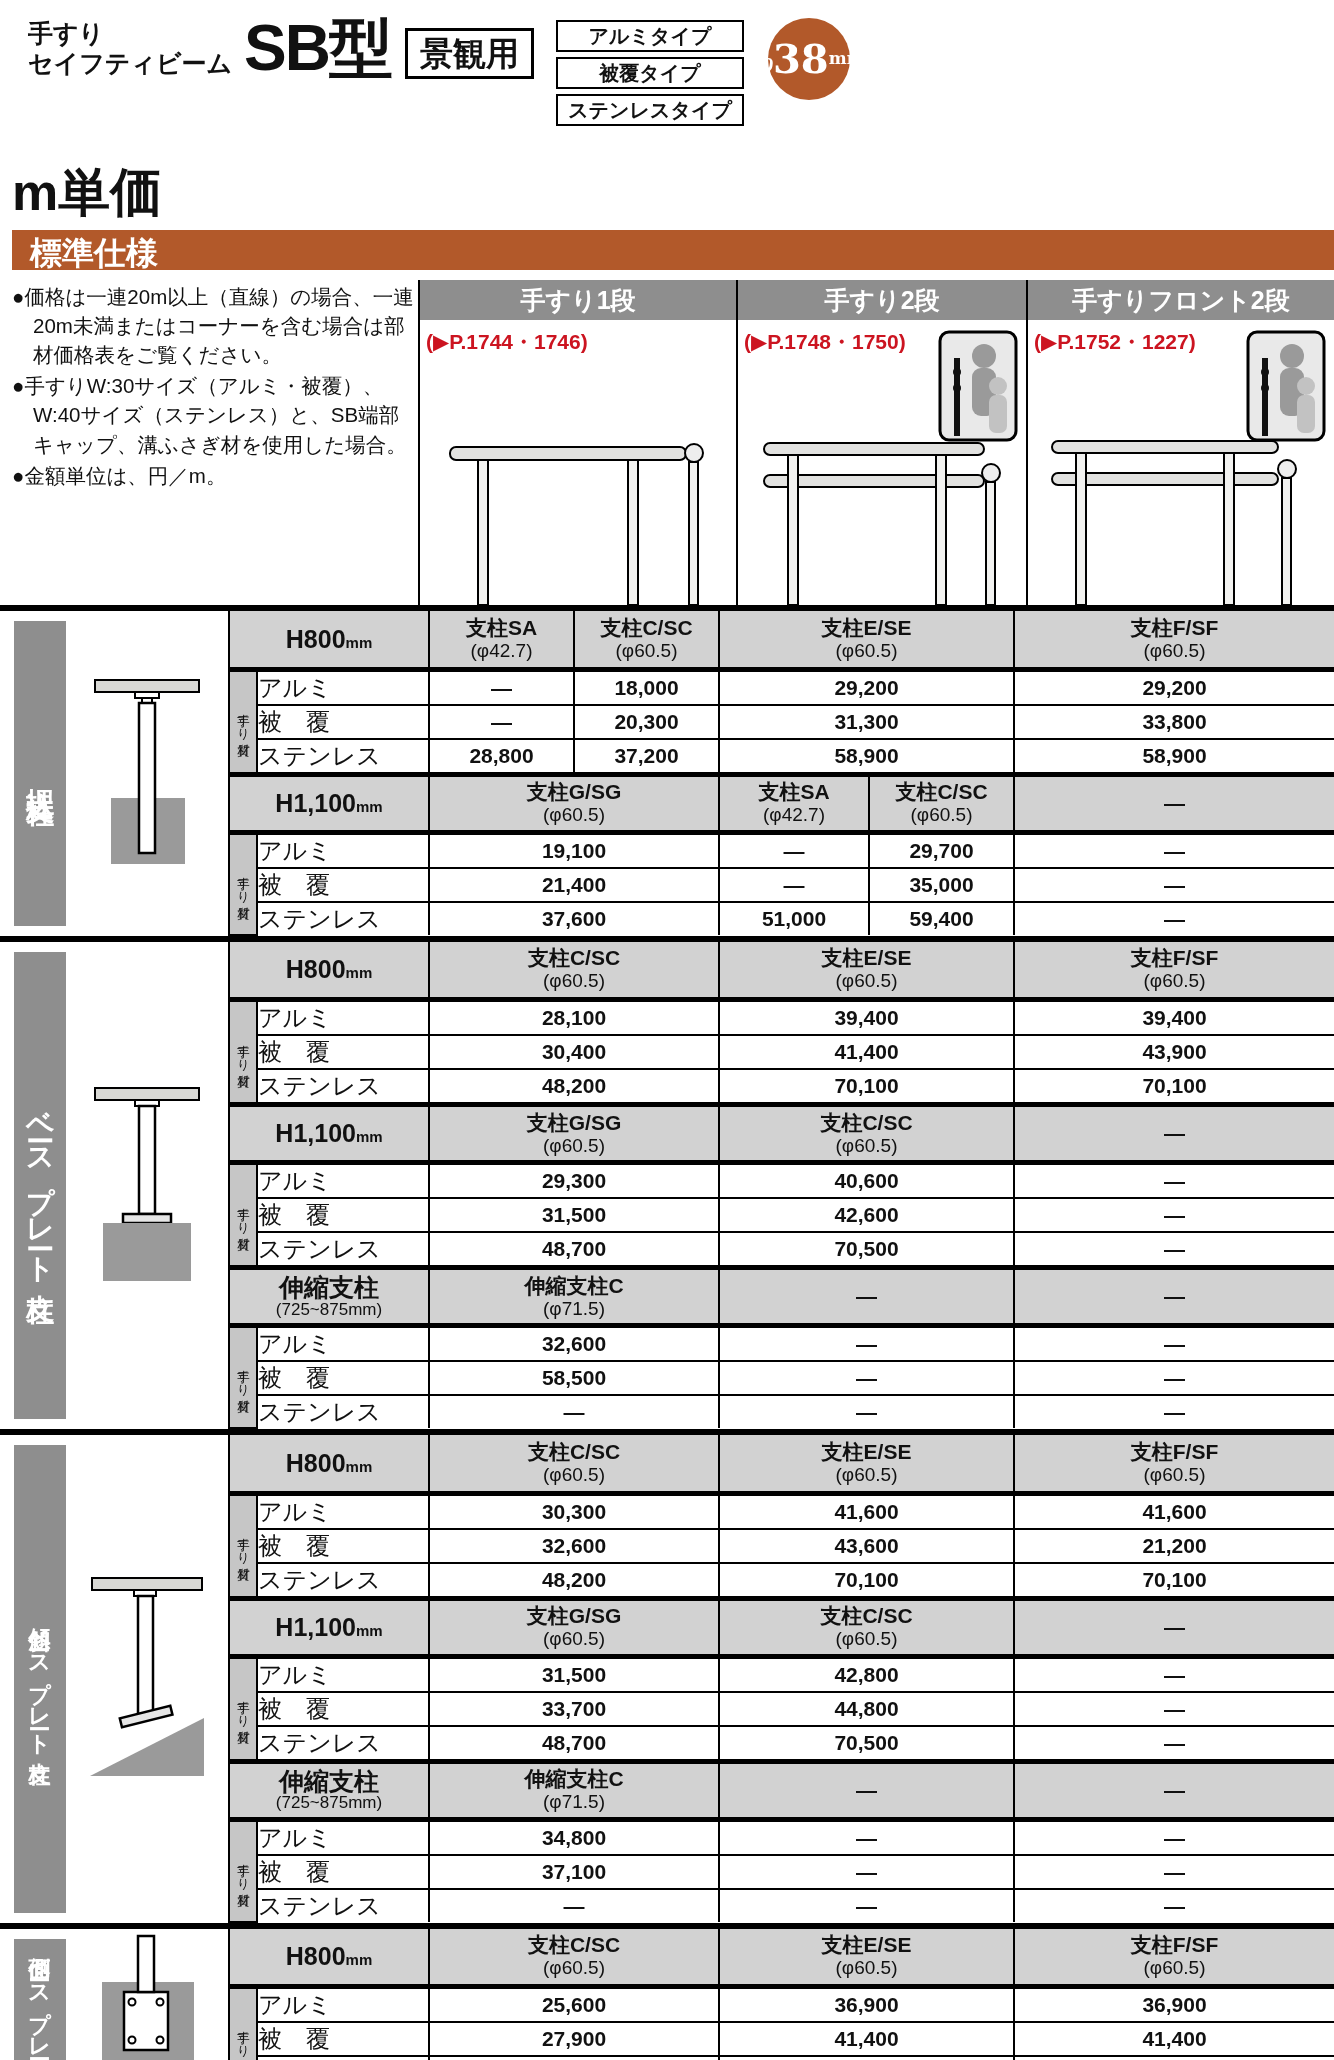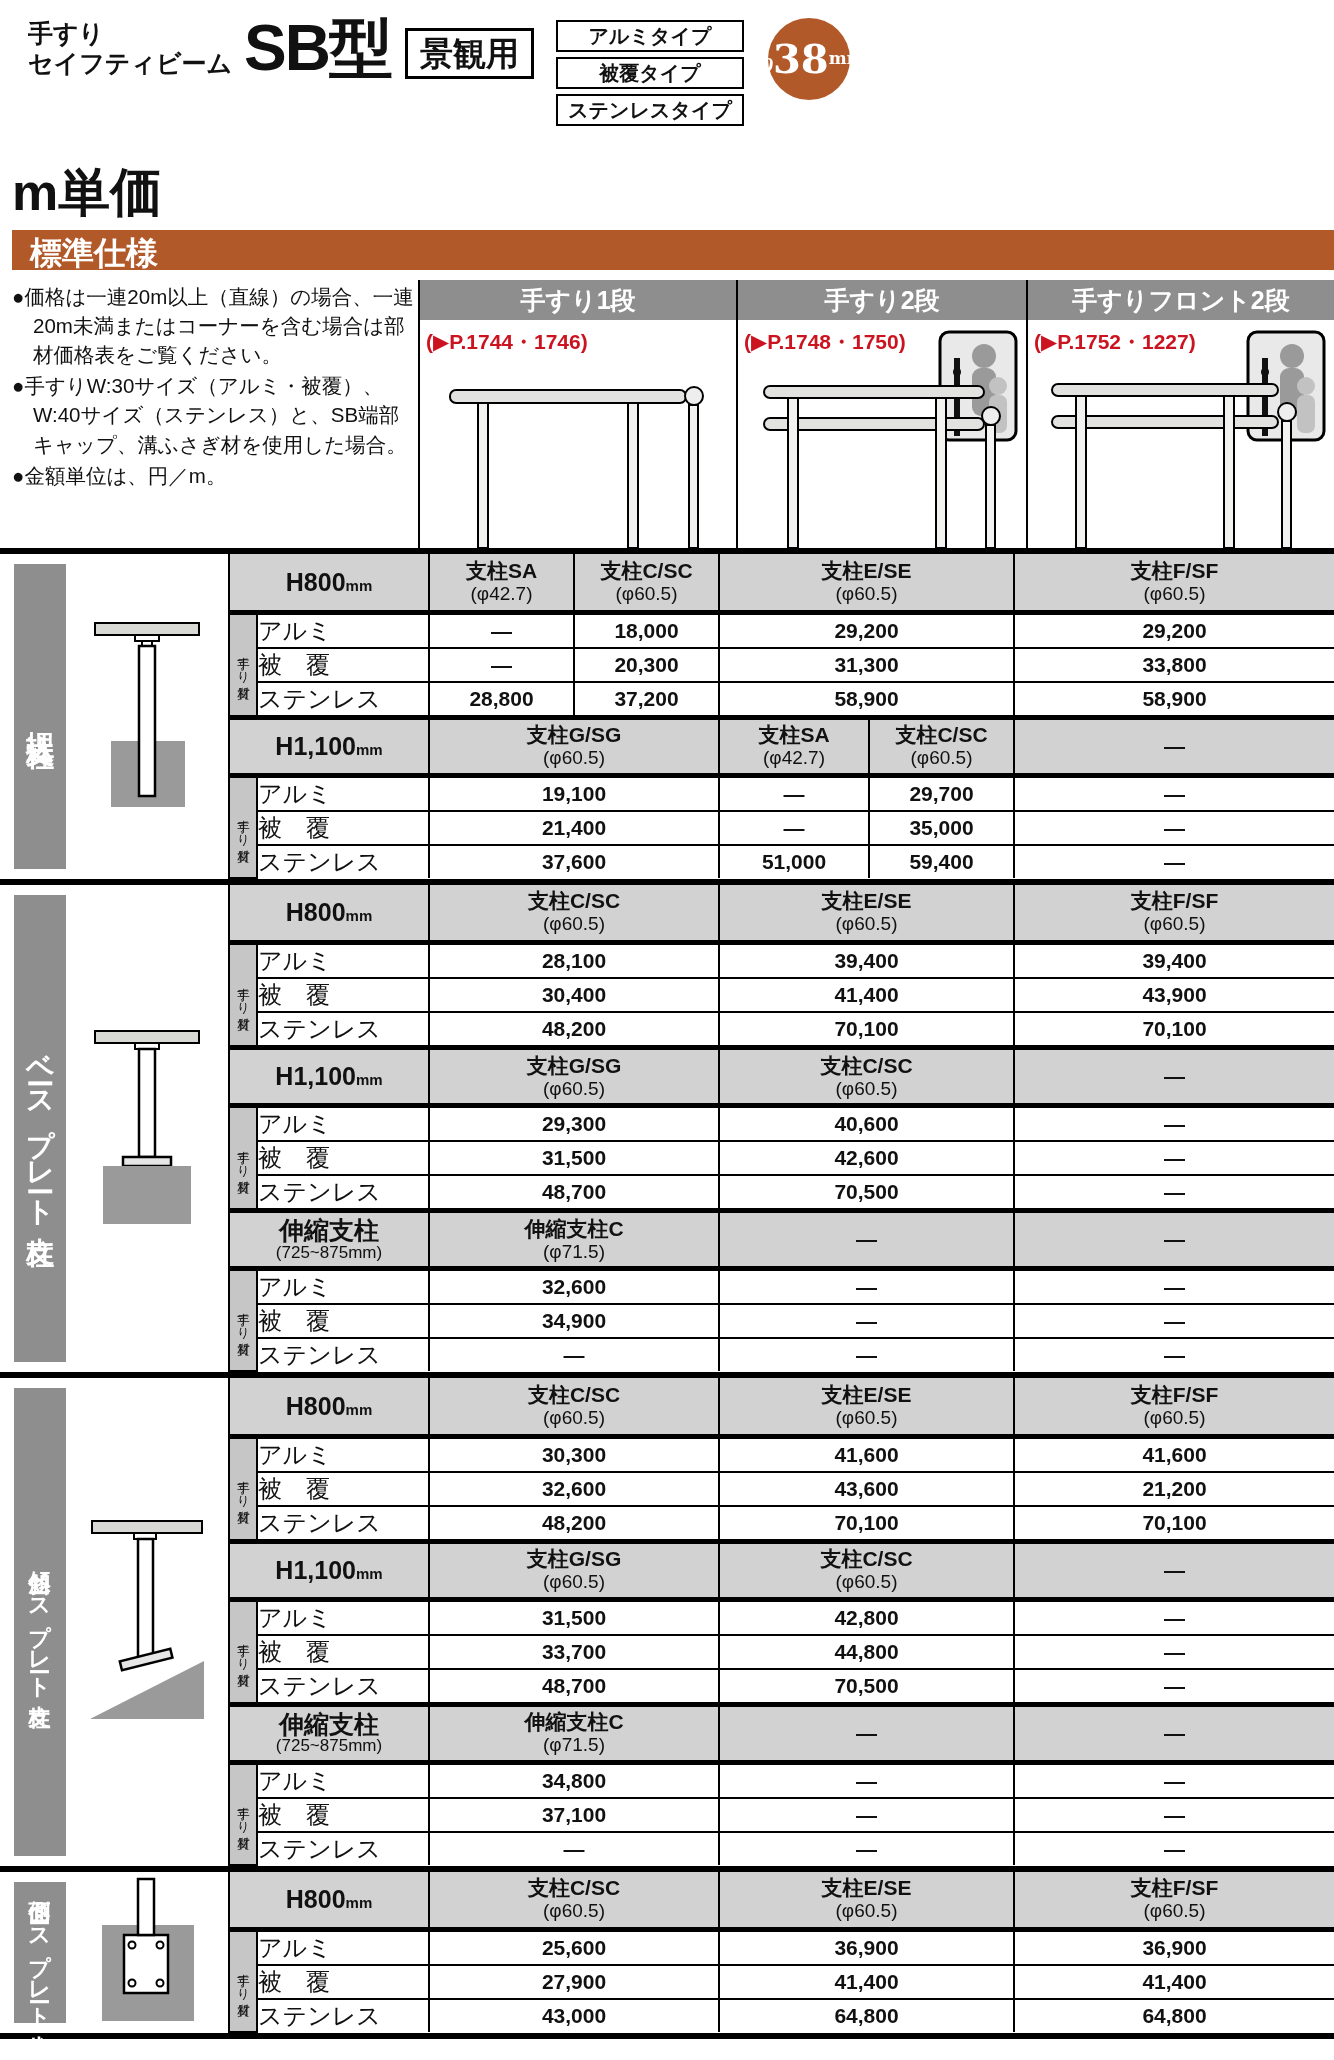--- a/index.html
+++ b/index.html
@@ -19,21 +19,21 @@
     display:flex;flex-direction:row;align-items:center;justify-content:center;font-family:"DejaVu Serif","Liberation Serif",serif;}
   .dia-top{line-height:1;}
   .dia-phi{font-style:italic;font-size:28px;}
   .dia-val{font-weight:bold;font-size:40px;}
   .dia-unit{font-weight:bold;font-size:17px;line-height:1;margin-top:-2px;}
   
   .m-title{font-size:52px;font-weight:bold;margin:40px 0 12px 12px;line-height:1;}
   .std-bar{background:#b2592a;color:#fff;font-size:32px;font-weight:bold;height:40px;line-height:46px;
     padding-left:18px;margin-left:12px;}
   
-  .top-row{display:flex;margin:10px 0 0 12px;height:268px;}
+  .top-row{display:flex;margin:10px 0 0 12px;height:325px;}
   .notes{width:406px;font-size:20.5px;line-height:1.42;font-weight:500;padding-top:2px;}
   .note{text-indent:-21px;padding-left:21px;margin-bottom:2px;}
   .pcol{position:relative;border-left:2px solid #000;}
   .pcol-1{width:316px;}
   .pcol-2{width:288px;}
   .pcol-3{flex:1;}
   .pbar{height:40px;background:#8e8e8e;color:#fff;font-weight:bold;font-size:25px;text-align:center;line-height:40px;}
   .pref{color:#cc1420;font-size:21px;font-weight:bold;padding:8px 0 0 6px;}
   .picto{position:absolute;right:8px;top:50px;}
   .rail{position:absolute;left:12px;right:12px;bottom:0;}
@@ -341,21 +341,21 @@
             </tr>
             <tr class="drow">
               <td class="strip" rowspan="3"><span>手すり材質</span></td>
               <td class="mat">アルミ</td>
               <td class="val" colspan="2">32,600</td>
               <td class="val" colspan="2">—</td>
               <td class="val" colspan="1">—</td>
             </tr>
             <tr class="drow">
               <td class="mat">被　覆</td>
-              <td class="val" colspan="2">34,900</td>
+              <td class="val" colspan="2">58,500</td>
               <td class="val" colspan="2">—</td>
               <td class="val" colspan="1">—</td>
             </tr>
             <tr class="drow">
               <td class="mat">ステンレス</td>
               <td class="val" colspan="2">—</td>
               <td class="val" colspan="2">—</td>
               <td class="val" colspan="1">—</td>
             </tr>
           </tbody>

